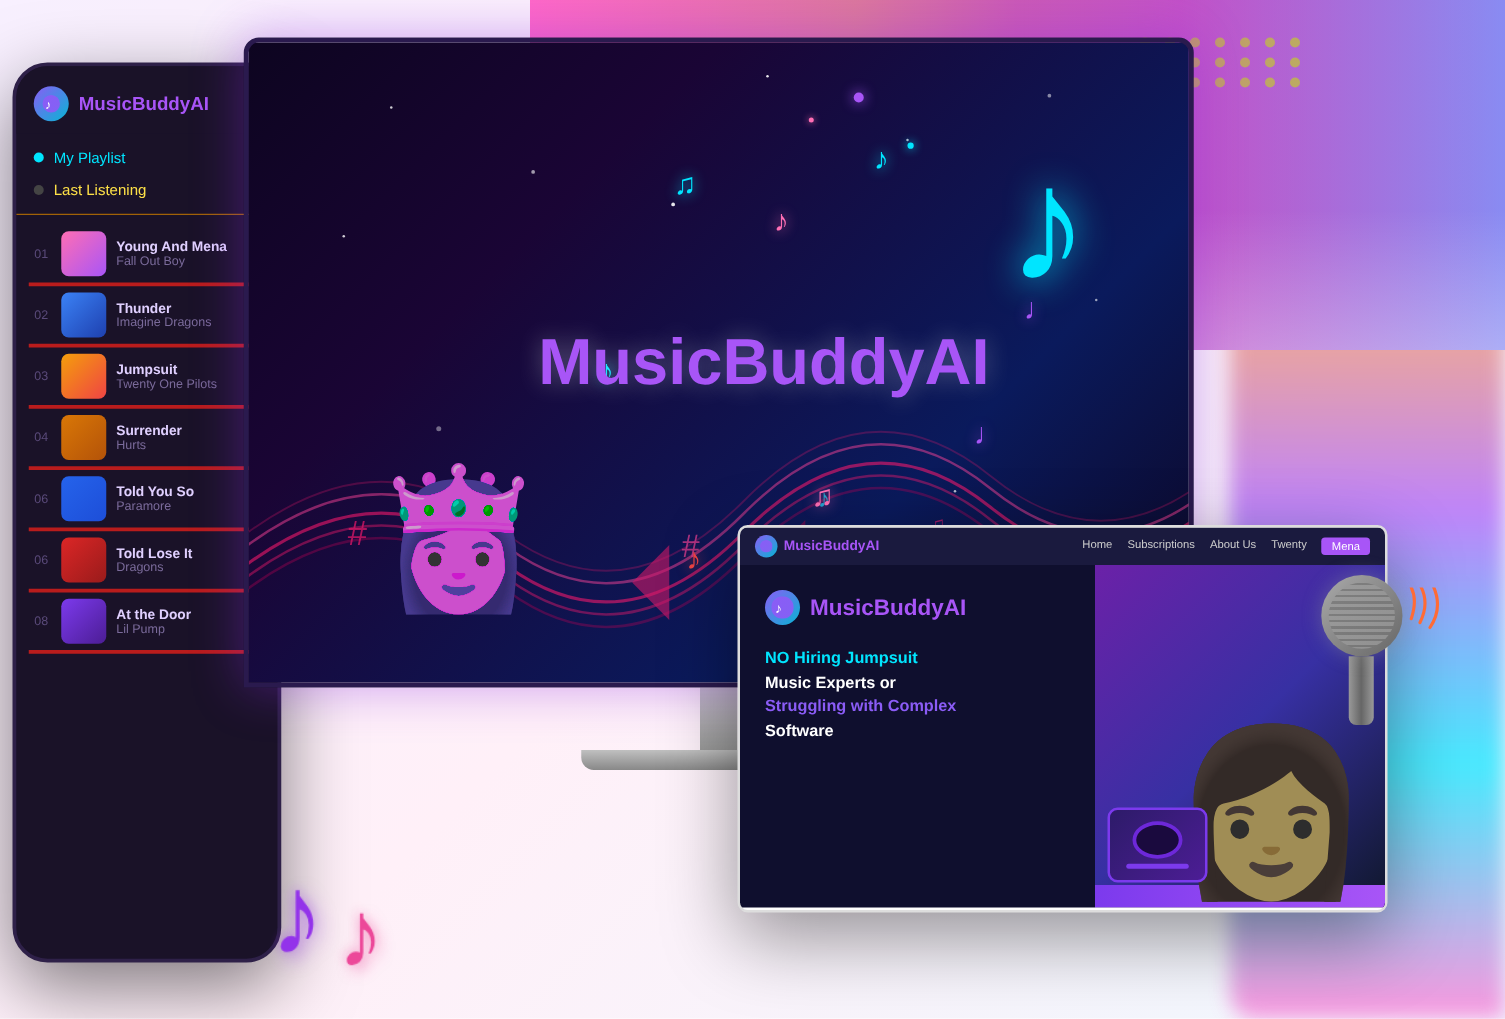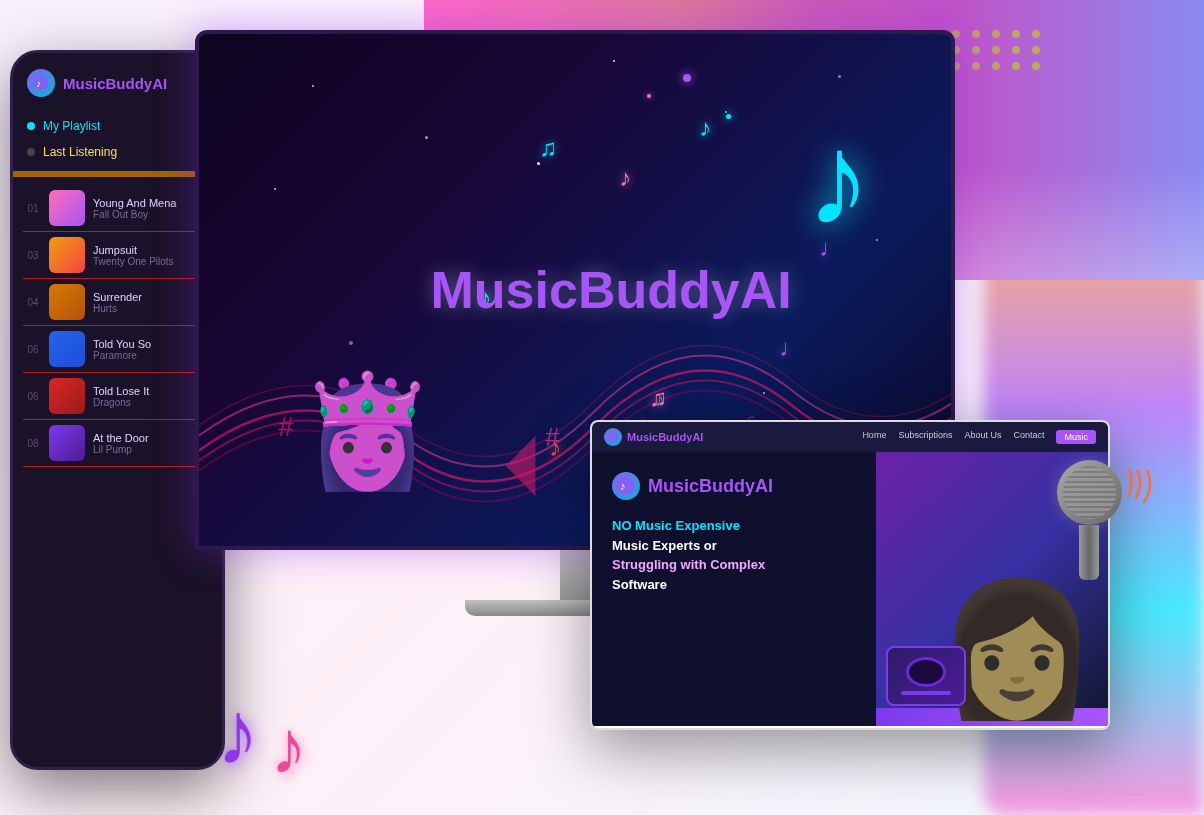--- a/index.html
+++ b/index.html
@@ -99,21 +99,21 @@
     .phone-logo-text {
       font-size: 15px;
       font-weight: 800;
       color: #fff;
     }
     .phone-logo-text span {
       color: #a855f7;
     }
     .phone-nav {
       padding: 6px 14px;
-      border-bottom: 6px solid #a16207;
+      border-bottom: 1px solid #a16207;
     }
     .phone-nav-item {
       display: flex;
       align-items: center;
       gap: 8px;
       padding: 6px 0;
       font-size: 12px;
       color: #fde047;
     }
     .phone-nav-item.active {
@@ -129,41 +129,41 @@
       background: #00e5ff;
     }
     .phone-tracks {
       padding: 8px 10px;
     }
     .track-item {
       display: flex;
       align-items: center;
       gap: 8px;
       padding: 5px 2px;
-      border-bottom: 1px solid #b91c1c;
+      border-bottom: 3px solid #b91c1c;
     }
     .track-num {
       font-size: 10px;
       color: #5a4a7a;
       width: 16px;
       text-align: center;
     }
     .track-thumb {
       width: 36px;
       height: 36px;
       border-radius: 6px;
       flex-shrink: 0;
     }
     .track-info {
       flex: 1;
       min-width: 0;
     }
     .track-title {
       font-size: 11px;
-      font-weight: 400;
+      font-weight: 700;
       color: #e0d0ff;
       white-space: nowrap;
       overflow: hidden;
       text-overflow: ellipsis;
     }
     .track-artist {
       font-size: 10px;
       color: #7a6a9a;
       white-space: nowrap;
       overflow: hidden;
@@ -344,21 +344,21 @@
     }
     .website-hero-logo-text span { color: #a855f7; }
 
     .website-hero-headline {
       font-size: 13px;
       font-weight: 700;
       color: #fff;
       line-height: 1.5;
     }
     .website-hero-headline .highlight-cyan { color: #00e5ff; }
-    .website-hero-headline .highlight-purple { color: #f0abfc; }
+    .website-hero-headline .highlight-purple { color: #8b5cf6; }
 
     .website-hero-right {
       width: 45%;
       background: #1a0a2e;
       overflow: hidden;
       position: relative;
     }
     .website-hero-image {
       width: 100%;
       height: 100%;
@@ -492,20 +492,28 @@
 
     <div class="track-item">
       <span class="track-num">01</span>
       <div class="track-thumb thumb-1"></div>
       <div class="track-info">
         <div class="track-title">Young And Mena</div>
         <div class="track-artist">Fall Out Boy</div>
       </div>
     </div>
 
+    <div class="track-item">
+      <span class="track-num">02</span>
+      <div class="track-thumb thumb-2"></div>
+      <div class="track-info">
+        <div class="track-title">Thunder</div>
+        <div class="track-artist">Imagine Dragons</div>
+      </div>
+    </div>
 
     <div class="track-item">
       <span class="track-num">03</span>
       <div class="track-thumb thumb-3"></div>
       <div class="track-info">
         <div class="track-title">Jumpsuit</div>
         <div class="track-artist">Twenty One Pilots</div>
       </div>
     </div>
 
@@ -624,22 +632,22 @@
               </linearGradient>
             </defs>
           </svg>
       </div>
       <span class="website-logo-text-small"><span>MusicBuddy</span><span style="color:#a855f7;">AI</span></span>
     </div>
     <div class="website-nav-links">
       <span class="website-nav-link">Home</span>
       <span class="website-nav-link">Subscriptions</span>
       <span class="website-nav-link">About Us</span>
-      <span class="website-nav-link">Contact</span>
-      <span class="website-nav-btn">Music</span>
+      <span class="website-nav-link">Twenty</span>
+      <span class="website-nav-btn">Mena</span>
     </div>
   </div>
 
   <div class="website-hero">
 
     <div class="website-hero-left">
       <div class="website-hero-logo">
         <div class="website-hero-logo-icon">
           <svg width="18" height="18" viewBox="0 0 18 18">
               <circle cx="9" cy="9" r="9" fill="url(#lg3)"></circle>
@@ -648,21 +656,21 @@
                   <stop offset="0%" stop-color="#8b5cf6"></stop>
                   <stop offset="100%" stop-color="#06b6d4"></stop>
                 </linearGradient>
               </defs>
               <text x="3" y="13" font-size="11" fill="white">♪</text>
             </svg>
         </div>
         <span class="website-hero-logo-text"><span>MusicBuddy</span><span style="color:#a855f7;">AI</span></span>
       </div>
       <div class="website-hero-headline">
-        <span class="highlight-cyan">NO Music Expensive</span>
+        <span class="highlight-cyan">NO Hiring Jumpsuit</span>
         <br>
         <span>Music Experts or</span>
         <br>
         <span class="highlight-purple">Struggling with Complex</span>
         <br>
         <span>Software</span>
       </div>
     </div>
 
     <div class="website-hero-right">

